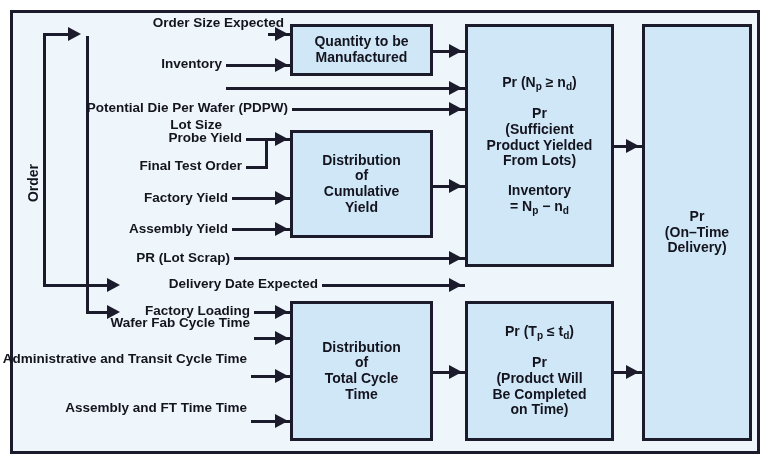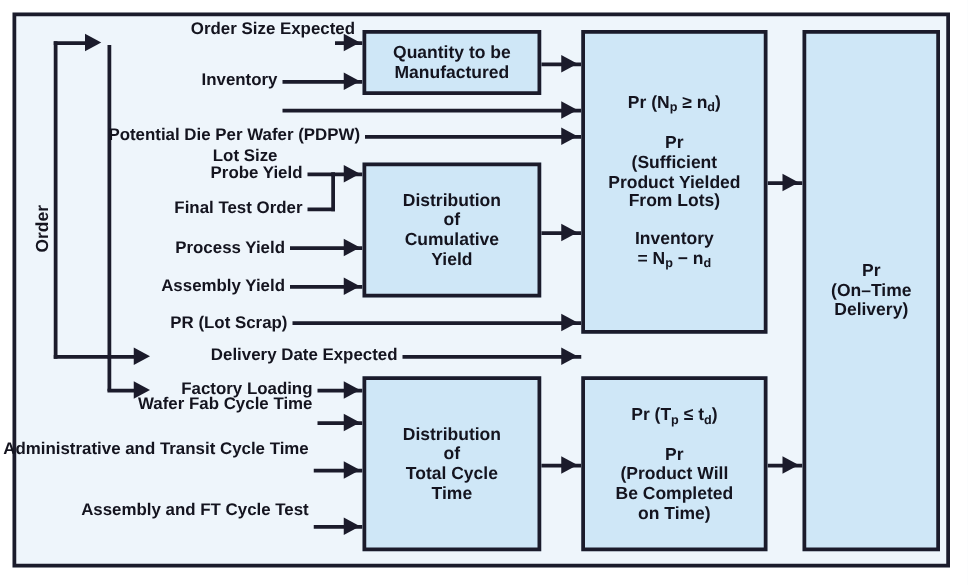--- a/index.html
+++ b/index.html
@@ -55,34 +55,34 @@
   <div class="ahead" style="left:107px;top:278px;"></div>
   <div class="hline" style="left:86px;top:311px;width:22px;"></div>
   <div class="ahead" style="left:107px;top:305px;"></div>
 
   <div class="lab" style="left:0px;top:16px;width:265px;padding-left:19px;">Order Size Expected</div>
   <div class="lab" style="left:0px;top:57px;width:222px;">Inventory</div>
   <div class="lab" style="left:0px;top:80px;width:222px;margin-top:38px;">Lot Size</div>
   <div class="lab" style="left:0px;top:101px;width:288px;">Potential Die Per Wafer (PDPW)</div>
   <div class="lab" style="left:0px;top:131px;width:242px;">Probe Yield</div>
   <div class="lab" style="left:0px;top:159px;width:242px;">Final Test Order</div>
-  <div class="lab" style="left:0px;top:191px;width:228px;">Process Yield</div>
+  <div class="lab" style="left:0px;top:191px;width:228px;">Factory Yield</div>
   <div class="lab" style="left:0px;top:222px;width:228px;">Assembly Yield</div>
   <div class="lab" style="left:0px;top:251px;width:230px;">PR (Lot Scrap)</div>
   <div class="lab" style="left:0px;top:277px;width:318px;">Delivery Date Expected</div>
   <div class="lab" style="left:0px;top:304px;width:250px;">Factory Loading</div>
   <div class="lab" style="left:0px;top:316px;width:250px;">Wafer Fab Cycle Time</div>
 
   <div class="lab two" style="left:0px;top:352px;width:247px;">
     <span class="ln">Administrative and</span>
     <span class="ln">Transit Cycle Time</span>
   </div>
   <div class="lab two" style="left:0px;top:401px;width:247px;">
     <span class="ln">Assembly and</span>
-    <span class="ln">FT Cycle Test</span>
+    <span class="ln">FT Time Time</span>
   </div>
 
   <div class="hline" style="left:268px;top:33px;width:22px;"></div>
   <div class="ahead" style="left:275px;top:27px;"></div>
 
   <div class="hline" style="left:226px;top:64px;width:64px;"></div>
   <div class="ahead" style="left:275px;top:58px;"></div>
 
   <div class="hline" style="left:226px;top:87px;width:239px;"></div>
   <div class="ahead" style="left:449px;top:81px;"></div>

